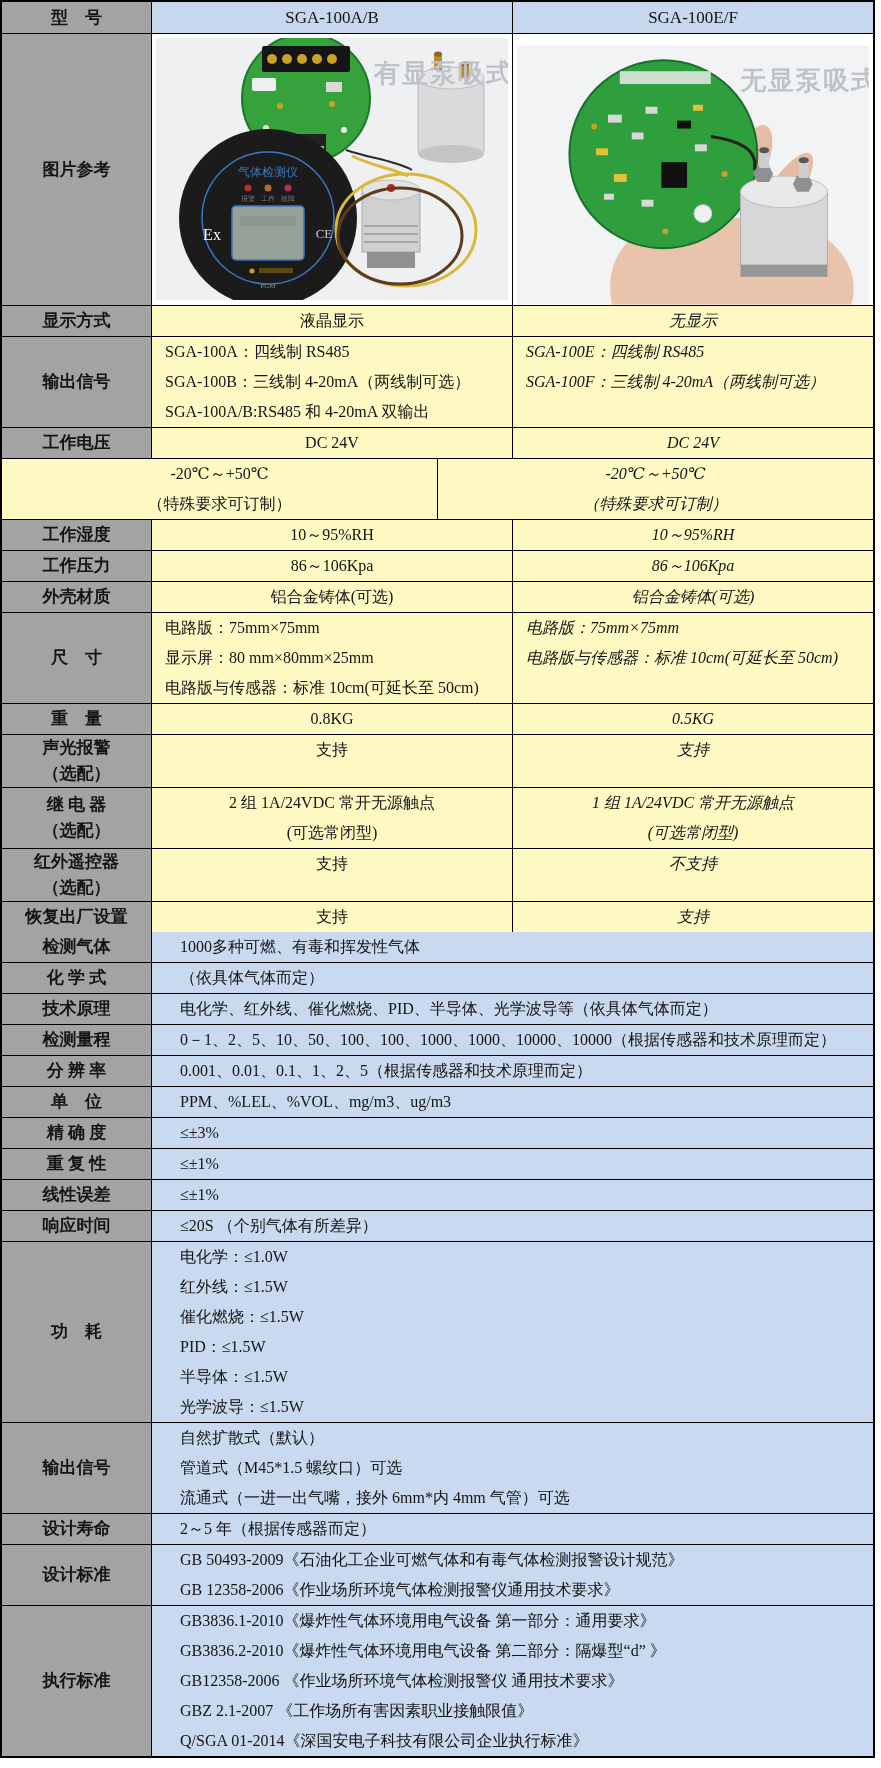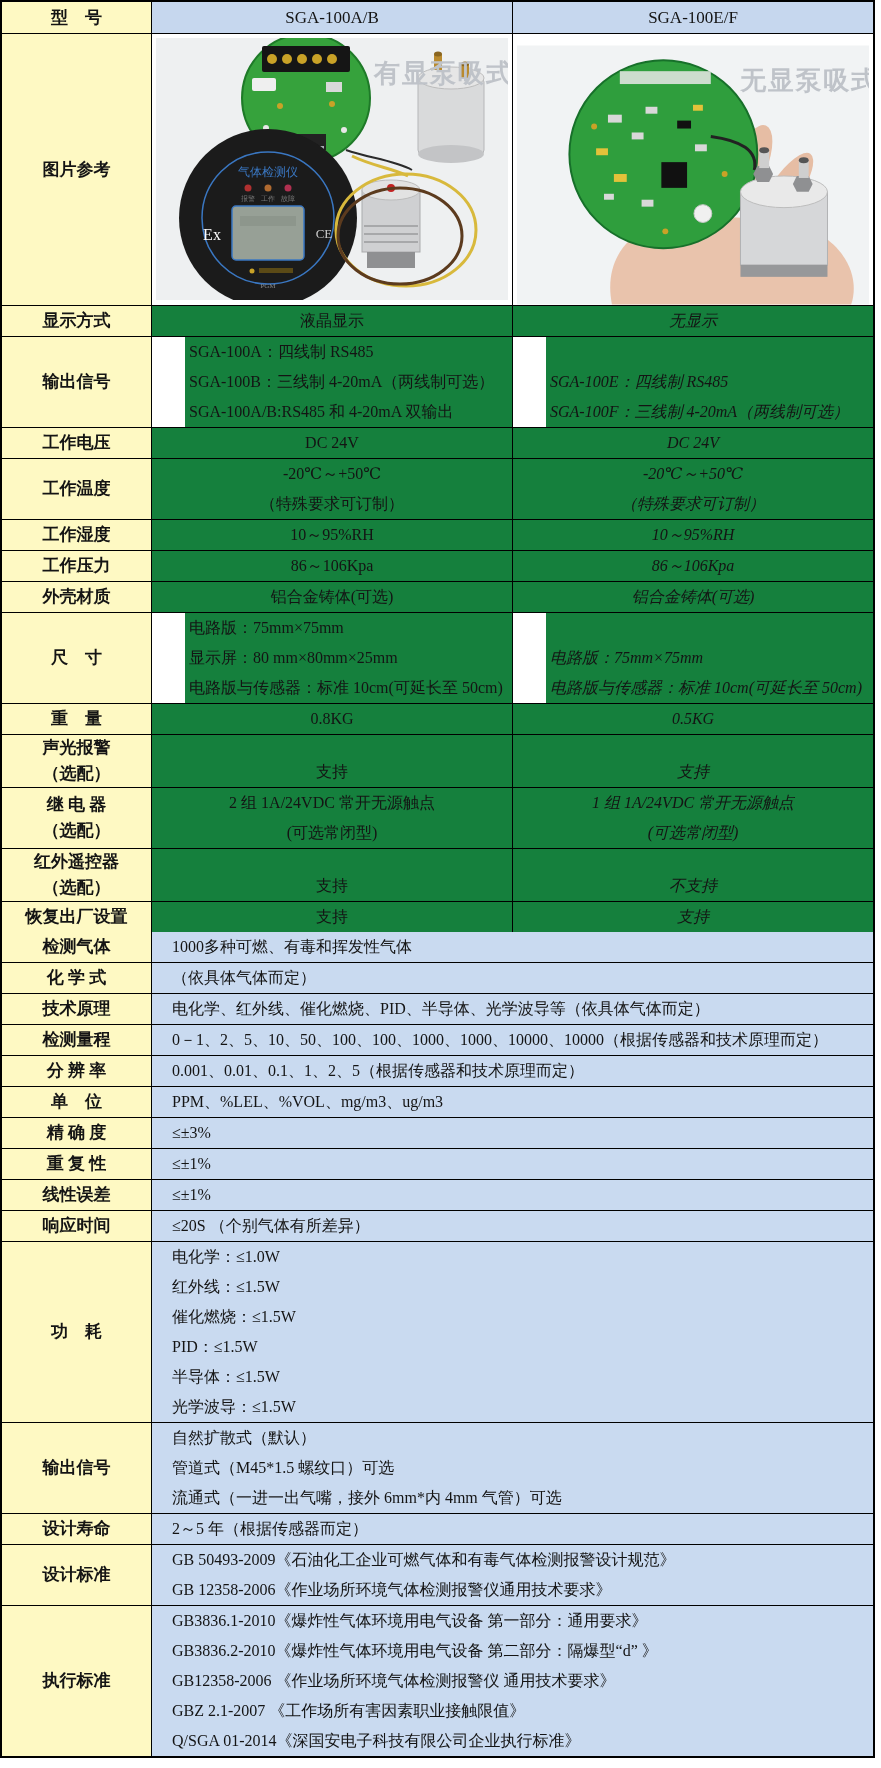--- a/index.html
+++ b/index.html
@@ -2,30 +2,30 @@
 <html><head>
 <meta charset="utf-8">
 <style>
   html,body{margin:0;padding:0;}
   .page{position:relative;width:881px;height:1768px;background:#ffffff;overflow:hidden;
         font-family:"Liberation Serif","DejaVu Serif",serif;color:#141414;}
   .tbl{position:absolute;left:0;top:0;width:871px;border:2px solid #000;background:#fff;}
   .row{display:flex;border-bottom:1px solid #000;align-items:stretch;}
   .row:last-child{border-bottom:none;}
   .cell{box-sizing:border-box;}
-  .label-cell{flex:0 0 150px;width:150px;background:#fef9c3;border-right:1px solid #000;
+  .label-cell{flex:0 0 150px;width:150px;background:#a3a3a3;border-right:1px solid #000;
         display:flex;flex-direction:column;justify-content:center;align-items:center;
         font-weight:bold;font-size:17px;text-align:center;}
   .label-cell .line{line-height:26px;}
-  .value-cell{flex:1 1 0;background:#15803d;border-right:1px solid #000;
-        display:flex;flex-direction:column;justify-content:flex-end;align-items:center;font-size:16px;}
+  .value-cell{flex:1 1 0;background:#fef9c3;border-right:1px solid #000;
+        display:flex;flex-direction:column;justify-content:flex-start;align-items:center;font-size:16px;}
   .value-cell:last-child{border-right:none;font-style:italic;}
-  .value-cell.left{align-items:flex-start;padding-left:4px;margin-left:33px;}
+  .value-cell.left{align-items:flex-start;padding-left:13px;}
   .full-cell{flex:1 1 0;background:#c9daf0;display:flex;flex-direction:column;justify-content:center;
-        align-items:flex-start;padding-left:20px;font-size:16px;}
+        align-items:flex-start;padding-left:28px;font-size:16px;}
   .line{line-height:30px;white-space:nowrap;}
   .header-row{background:#c6d7ee;}
   .header-row .hcell{flex:1 1 0;background:#c6d7ee;border-right:1px solid #000000;display:flex;
         align-items:center;justify-content:center;font-size:17px;height:31px;}
   .header-row .hcell:last-child{border-right:none;}
   .header-row .label-cell{height:31px;}
   .photo-row{height:271px;}
   .photo-cell{flex:1 1 0;background:#ffffff;border-right:1px solid #000;position:relative;padding:4px;}
   .photo-cell:last-child{border-right:none;margin-top:6px;}
   .photo-cell svg{display:block;width:100%;height:262px;}
@@ -208,23 +208,20 @@
             <div class="line">工作电压</div>
           </div>
           <div class="cell value-cell">
             <div class="line">DC 24V</div>
           </div>
           <div class="cell value-cell">
             <div class="line">DC 24V</div>
           </div>
         </div>
         <div class="row">
-          <div class="cell label-cell">
-            <div class="line">工作温度</div>
-          </div>
           <div class="cell value-cell">
             <div class="line">-20℃～+50℃</div>
             <div class="line">（特殊要求可订制）</div>
           </div>
           <div class="cell value-cell">
             <div class="line">-20℃～+50℃</div>
             <div class="line">（特殊要求可订制）</div>
           </div>
         </div>
         <div class="row">

